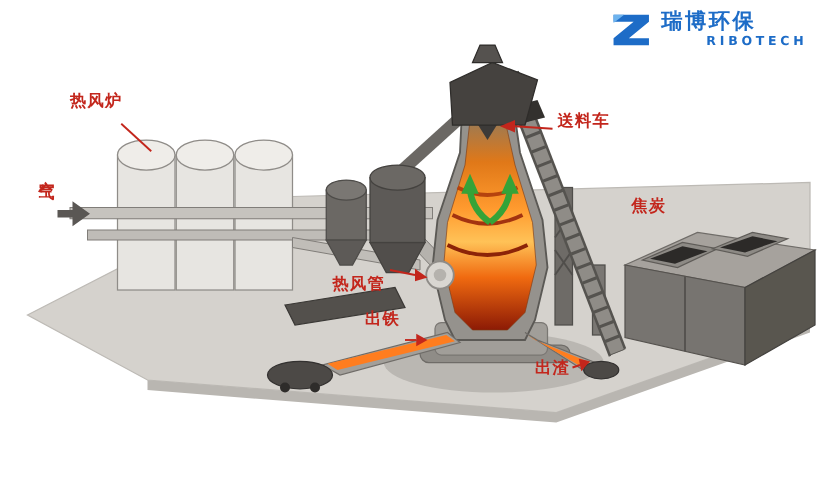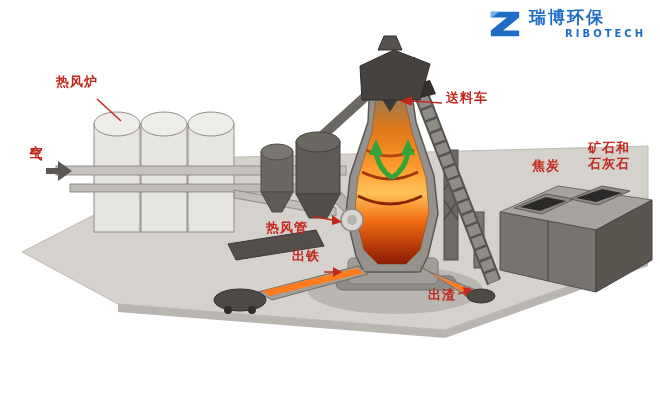--- a/index.html
+++ b/index.html
@@ -153,23 +153,21 @@
       <polygon points="472,289 463,287 465,297" fill="#c3261c" stroke="none"></polygon>
     </g>
   </svg>
 
   <div class="dlabel" style="left:56px;top:74px">热风炉</div>
   <div class="dlabel vertical" style="left:28px;top:134px">空气</div>
   <div class="dlabel" style="left:446px;top:90px">送料车</div>
   <div class="dlabel" style="left:266px;top:220px">热风管</div>
   <div class="dlabel" style="left:292px;top:248px">出铁</div>
   <div class="dlabel" style="left:428px;top:287px">出渣</div>
-  <div class="dlabel" style="left:532px;top:158px">焦炭</div>
-  <div class="dlabel" style="left:588px;top:140px">矿石和
-石灰石</div>
+  <div class="dlabel" style="left:505px;top:158px">焦炭</div>
 
   <div class="logo">
     <svg width="34" height="34" viewBox="0 0 36 36">
       <path d="M3 5h30v6L16 25h17v6H3v-6l17-14H3z" fill="#1d6cc7"></path>
       <path d="M3 5l9 0-9 7z" fill="#6db3ee"></path>
     </svg>
     <div class="logo-text">
       <span class="logo-cn">瑞博环保</span>
       <span class="logo-en">RIBOTECH</span>
     </div>

